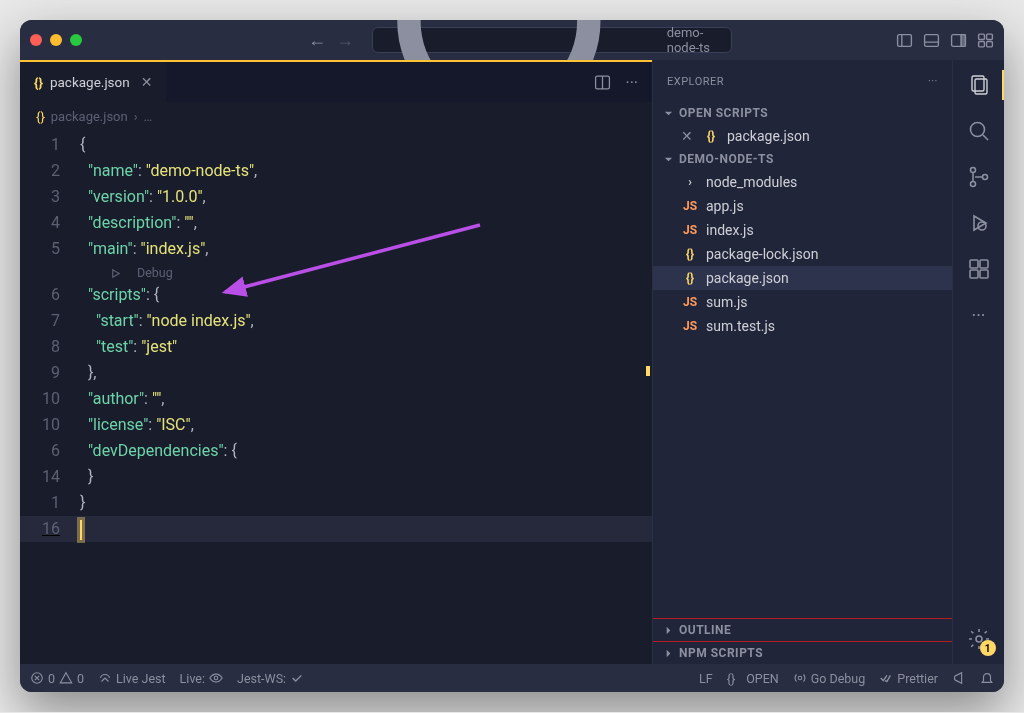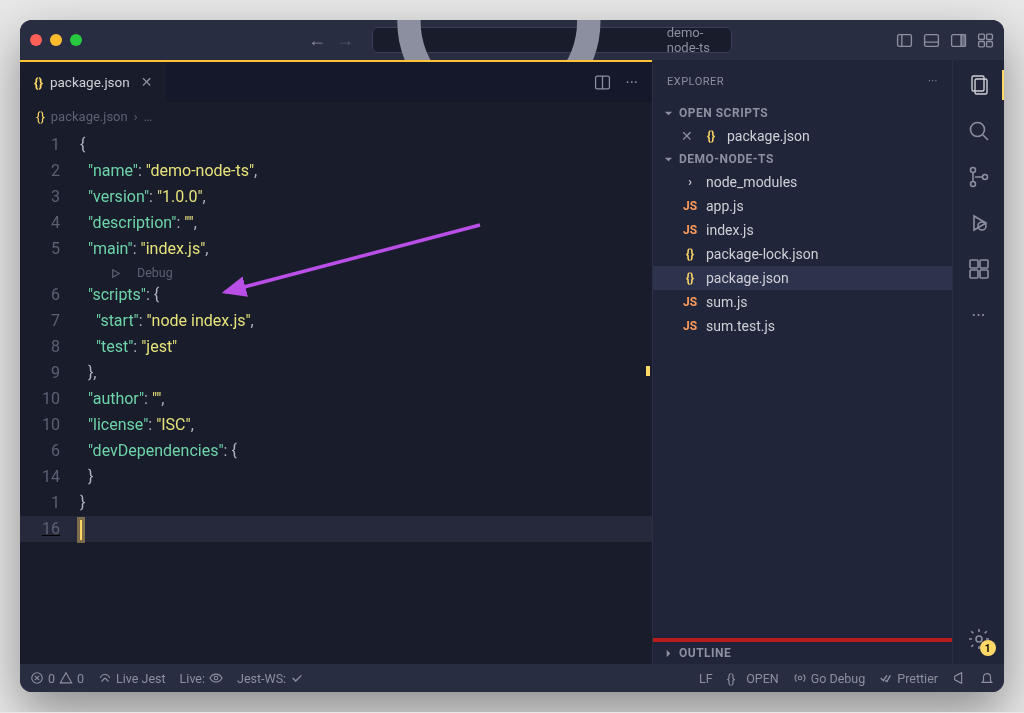--- a/index.html
+++ b/index.html
@@ -51,21 +51,21 @@
   .side-header{height:42px;display:flex;align-items:center;justify-content:space-between;padding:0 14px;color:var(--text-dim);letter-spacing:.5px;font-size:11px;}
   .section-hdr{display:flex;align-items:center;gap:5px;padding:4px 10px;color:var(--text-dim);font-size:12px;font-weight:700;letter-spacing:.5px;}
   .section-hdr svg{width:11px;height:11px;}
   .file{display:flex;align-items:center;gap:7px;padding:4px 10px 4px 28px;color:var(--text);font-size:14px;}
   .file.indent{padding-left:28px;}
   .file .close{color:var(--text-dim);width:14px;}
   .file.sel{background:var(--select);}
   .file .fico{width:18px;font-size:12px;font-weight:700;display:inline-flex;justify-content:center;}
   .fico.json{color:var(--accent);} .fico.js{color:var(--orange);}
   .side-spacer{flex:1;}
-  .collapsed{border-top:4px solid #b91c1c;text-align:right;}
+  .collapsed{border-top:1px solid #b91c1c;text-align:right;}
   
   .activity{width:52px;background:var(--bg-side);border-left:1px solid #2a2f45;display:flex;flex-direction:column;align-items:center;padding:12px 0;gap:20px;color:var(--text-dim);position:relative;}
   .activity .act{width:26px;height:26px;display:flex;align-items:center;justify-content:center;}
   .activity .act svg{width:24px;height:24px;}
   .activity .act.active{color:var(--text);}
   .act-indicator{position:absolute;right:0;top:10px;width:2px;height:30px;background:var(--accent);}
   .act-spacer{flex:1;}
   .badge{position:absolute;bottom:10px;right:8px;background:var(--accent);color:#000;width:16px;height:16px;border-radius:50%;font-size:10px;font-weight:700;display:flex;align-items:center;justify-content:center;}
   
   .status{height:28px;background:var(--bg-title);display:flex;align-items:center;padding:0 10px;gap:14px;font-size:12.5px;color:var(--text-dim);}
@@ -279,20 +279,26 @@
           </div>
         </div>
       <div class="side-spacer"></div>
       <div id="collapsed-sections">
           <div class="section-hdr collapsed">
             <svg viewBox="0 0 12 12" fill="currentColor">
               <path d="M4 2l4 4-4 4z"></path>
             </svg>
             <span>OUTLINE</span>
           </div>
+          <div class="section-hdr collapsed">
+            <svg viewBox="0 0 12 12" fill="currentColor">
+              <path d="M4 2l4 4-4 4z"></path>
+            </svg>
+            <span>NPM SCRIPTS</span>
+          </div>
         </div>
     </div>
 
     <div class="activity">
       <div class="act-indicator"></div>
       <div class="act active">
           <svg viewBox="0 0 24 24" fill="none" stroke="currentColor" stroke-width="1.4">
             <rect x="5" y="3" width="12" height="15" rx="1.5"></rect>
             <rect x="8" y="6" width="12" height="15" rx="1.5"></rect>
           </svg>

